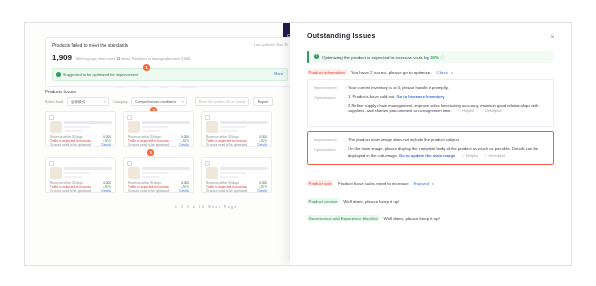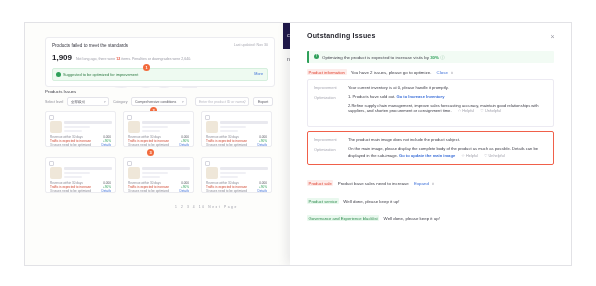--- a/index.html
+++ b/index.html
@@ -28,21 +28,21 @@
   }
   .topnav .brand{position:absolute;left:4px;top:9px;font-size:5.4px;color:#f3f2f8;}
   .subnav{
     position:absolute;left:258px;top:26px;width:68px;height:22px;background:#fdfdfb;
   }
   .subnav span{position:absolute;top:7px;font-size:5.2px;color:#4a4a55;}
   .subnav .s1{left:4px;}
   .subnav .s2{left:30px;}
   .panel-card{
     position:absolute;left:20px;top:14px;width:228px;height:48px;
-    background:#ffffff;border:1px solid #ececf0;border-radius:3px;
+    background:#ffffff;border:1px solid #ececf0;border-radius:3px;padding-left:20px;
   }
   .pc-title{position:absolute;left:6px;top:5px;font-size:4.6px;color:#3a3a44;}
   .pc-right{position:absolute;right:6px;top:5px;font-size:3.6px;color:#a8a8b2;}
   .pc-num{position:absolute;left:6px;top:15px;font-size:8px;font-weight:700;color:#1d1d24;}
   .pc-meta{position:absolute;left:30px;top:19px;font-size:3.6px;color:#9b9ba6;}
   .pc-meta b{color:#e8543f;}
   .pc-banner{
     position:absolute;left:6px;top:30px;right:6px;height:11px;background:#eefaf1;
     border:1px solid #d5efdd;border-radius:2px;
   }

